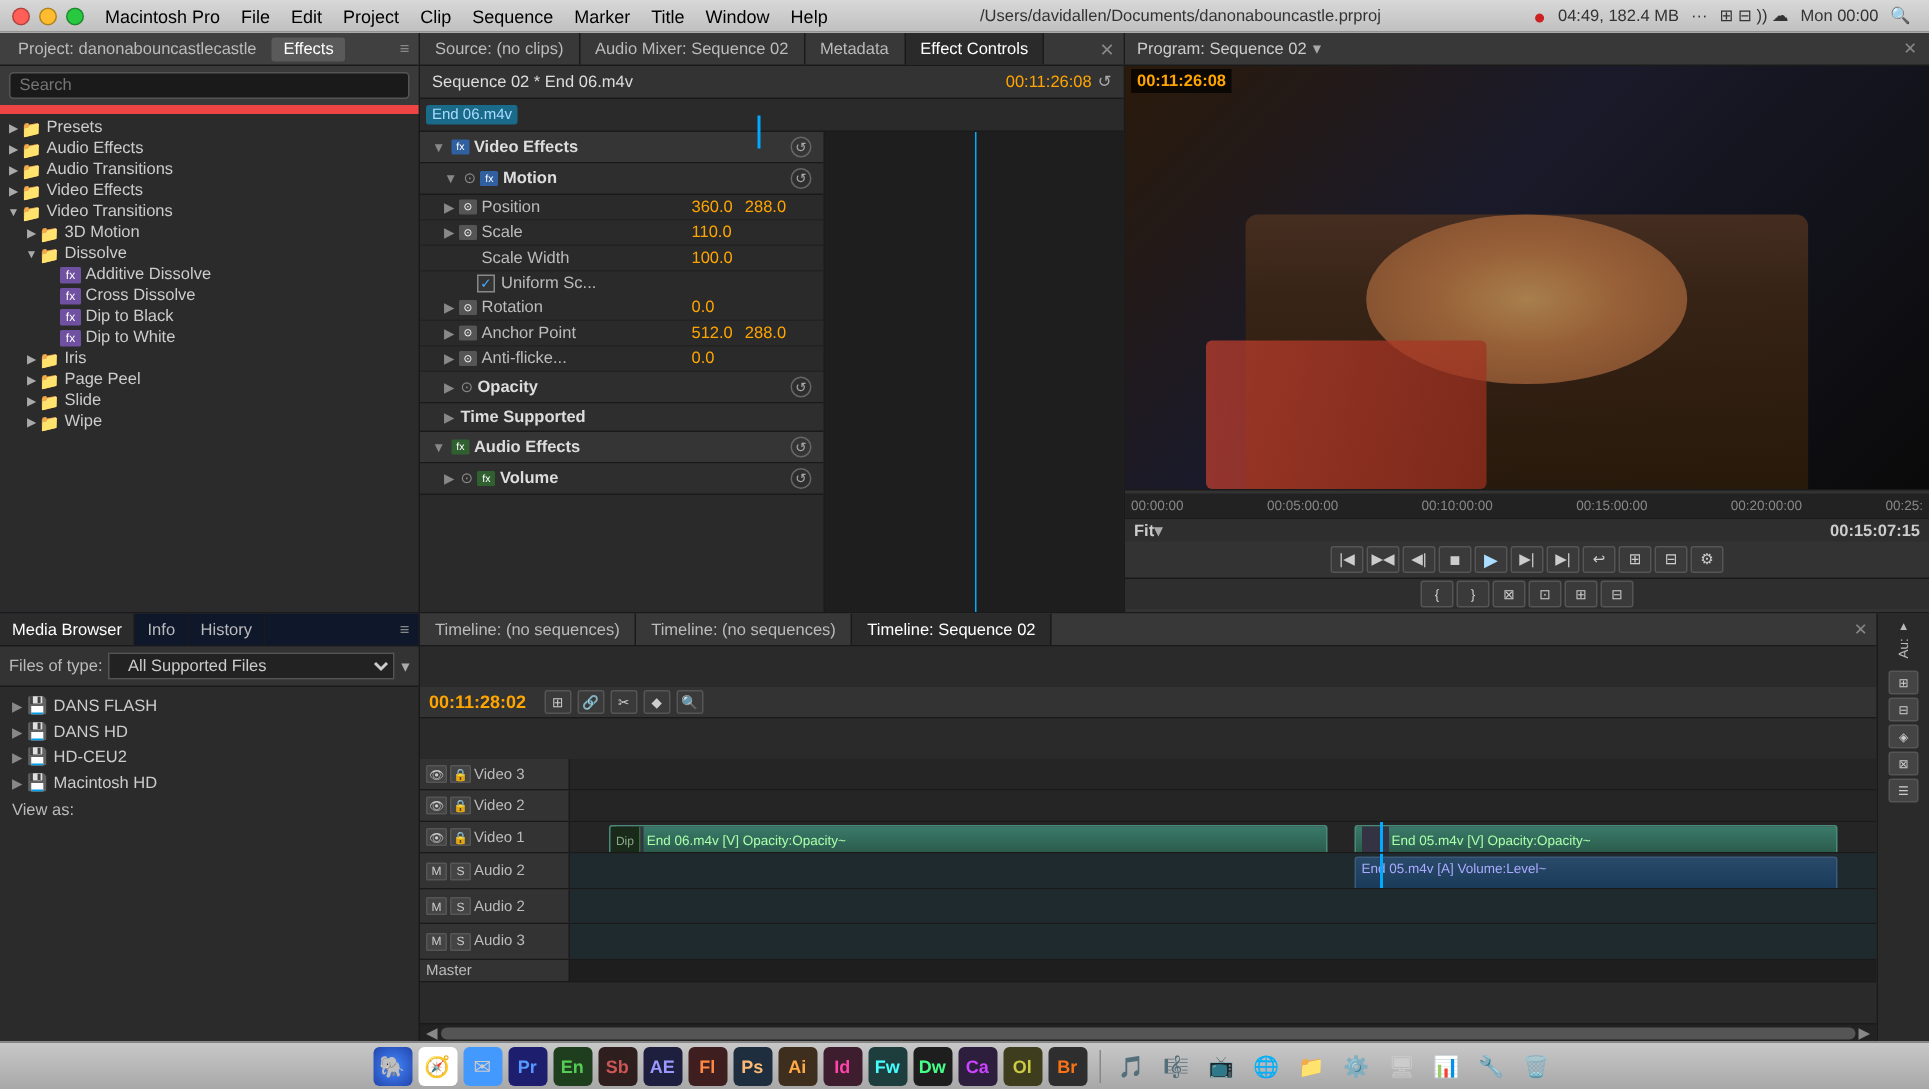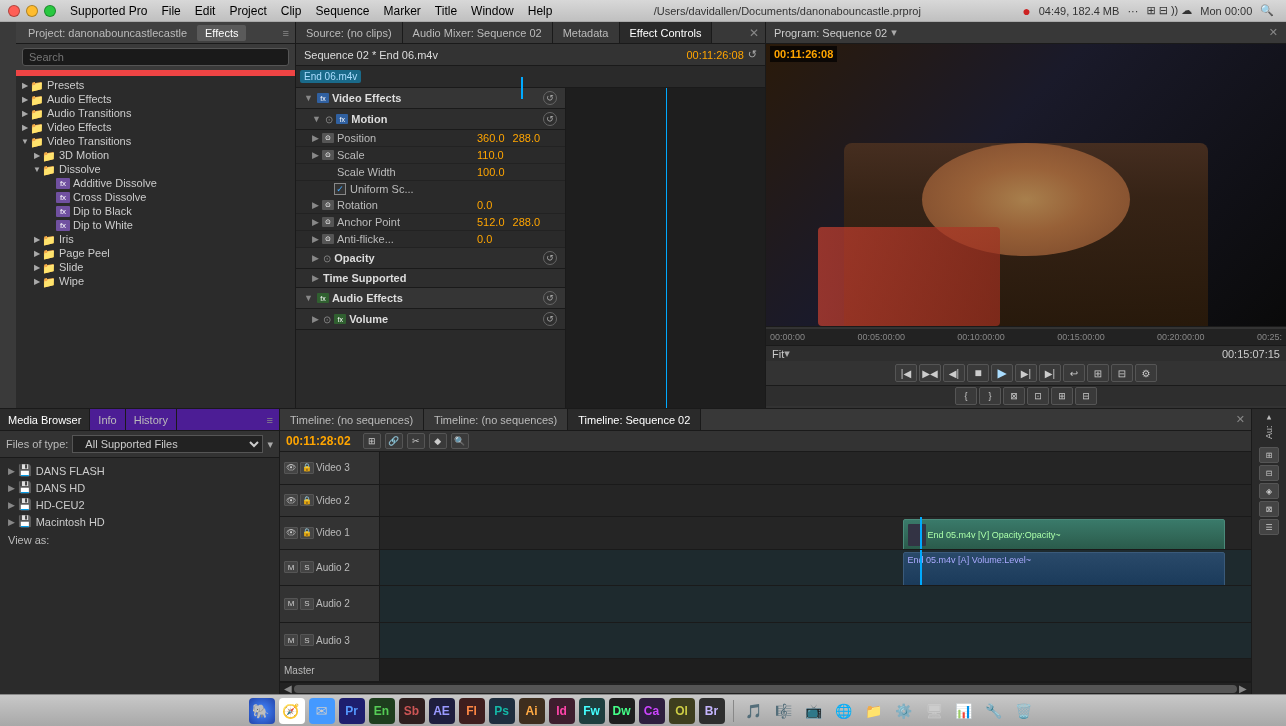--- a/index.html
+++ b/index.html
@@ -68,21 +68,21 @@
     .ruler-marks { display: flex; width: 100%; justify-content: space-between; }
     .ruler-mark { font-size: 9px; color: #888; }
     .transport-row { display: flex; align-items: center; justify-content: center; gap: 2px; padding: 3px 8px; }
     .transport-btn { width: 22px; height: 18px; background: #3a3a3a; border: 1px solid #555; border-radius: 2px; display: flex; align-items: center; justify-content: center; cursor: pointer; font-size: 10px; color: #ccc; }
 
     
     .bottom-section { height: 340px; display: flex; border-top: 1px solid #1a1a1a; }
 
     
     .media-browser { width: 280px; background: #2b2b2b; border-right: 1px solid #1a1a1a; display: flex; flex-direction: column; }
-    .mb-tabs { display: flex; background: #4c1d95; border-bottom: 1px solid #1a1a1a; min-height: 22px; align-items: stretch; }
+    .mb-tabs { display: flex; background: #0f172a; border-bottom: 1px solid #1a1a1a; min-height: 22px; align-items: stretch; }
     .mb-tab { padding: 3px 8px; font-size: 11px; color: #bbb; cursor: pointer; border-right: 1px solid #1a1a1a; display: flex; align-items: center; }
     .mb-tab.active { background: #2b2b2b; color: #fff; }
     .mb-toolbar { padding: 4px 6px; background: #333; border-bottom: 1px solid #1a1a1a; display: flex; align-items: center; gap: 4px; }
     .mb-select { background: #222; border: 1px solid #555; color: #ccc; font-size: 11px; padding: 1px 8px; flex: 1; }
     .mb-content { flex: 1; overflow-y: auto; padding: 4px 0; }
     .mb-item { display: flex; align-items: center; padding: 2px 8px; cursor: pointer; font-size: 11px; }
     .mb-arrow { width: 10px; color: #888; font-size: 9px; }
     .mb-disk-icon { color: #a0a0d0; margin-right: 4px; font-size: 11px; }
     .view-as { padding: 4px 8px; font-size: 11px; color: #bbb; }
 
@@ -129,21 +129,21 @@
     .tl-playhead-marker { position: absolute; top: 0; width: 2px; background: #00aaff; height: 100%; pointer-events: none; z-index: 5; }
   </style>
 </head>
 <body>
 
 <div class="mac-titlebar">
   <div class="traffic-light close"></div>
   <div class="traffic-light minimize"></div>
   <div class="traffic-light maximize"></div>
   <div class="mac-menu">
-    <span>Supported Pro</span>
+    <span>Macintosh Pro</span>
     <span>File</span>
     <span>Edit</span>
     <span>Project</span>
     <span>Clip</span>
     <span>Sequence</span>
     <span>Marker</span>
     <span>Title</span>
     <span>Window</span>
     <span>Help</span>
   </div>
@@ -153,21 +153,21 @@
     <span>04:49, 182.4 MB</span>
     <span>···</span>
     <span>⊞ ⊟ )) ☁</span>
     <span>Mon 00:00</span>
     <span style="cursor:pointer;">🔍</span>
   </div>
 </div>
 
 <div style="display:flex; flex-direction:column; height: calc(726px - 22px);">
 
-  <div class="main-layout" style="height: 386px; flex-shrink:0;padding-left:16px;">
+  <div class="main-layout" style="height: 386px; flex-shrink:0;">
 
     <div class="left-panel" style="width:280px;">
       <div class="panel-header">
         <span style="padding:2px 6px; font-size:11px; color:#bbb; cursor:pointer;">Project: <span>danonabouncastlecastle</span></span>
         <span style="padding:2px 8px; font-size:11px; color:#fff; background:#5a5a5a; border-radius:2px; cursor:pointer;">Effects</span>
         <div class="panel-close">≡</div>
       </div>
       <div class="panel-search">
         <input type="text" placeholder="Search" style="">
       </div>
@@ -416,21 +416,21 @@
           <div class="ruler-marks">
             <span class="ruler-mark">00:00:00</span>
             <span class="ruler-mark">00:05:00:00</span>
             <span class="ruler-mark">00:10:00:00</span>
             <span class="ruler-mark">00:15:00:00</span>
             <span class="ruler-mark">00:20:00:00</span>
             <span class="ruler-mark">00:25:</span>
           </div>
         </div>
 
-        <div style="display:flex; align-items:flex-end; justify-content:space-between; padding:1px 6px; background:#2e2e2e; border-top:1px solid #1a1a1a;">
+        <div style="display:flex; align-items:flex-end; justify-content:space-between; padding:1px 6px; background:#2e2e2e; border-top:1px solid #1a1a1a;font-weight:bold;">
           <span style="font-size:11px; color:#ccc; cursor:pointer;">Fit</span>
           <span style="color:#aaa; cursor:pointer;">▾</span>
           <span style="flex:1;"></span>
           <span style="font-size:11px; color:#ccc; cursor:pointer;">00:15:07:15</span>
         </div>
 
         <div class="transport-row" style="gap:2px; flex-wrap:wrap;">
           <div class="transport-btn" style="font-size:10px;">|◀</div>
           <div class="transport-btn">▶◀</div>
           <div class="transport-btn">◀|</div>
@@ -490,21 +490,21 @@
         </div>
         <div class="mb-item">
           <span class="mb-arrow">▶</span>
           <span class="mb-disk-icon">💾</span>
           <span>Macintosh HD</span>
         </div>
         <div class="view-as">View as:</div>
       </div>
     </div>
 
-    <div class="timeline-area" style="flex:1;">
+    <div class="timeline-area" style="flex:1;gap:27px;">
       <div class="timeline-panel-tabs">
         <div class="tl-tab">Timeline: (no sequences)</div>
         <div class="tl-tab">Timeline: (no sequences) </div>
         <div class="tl-tab active">Timeline: Sequence 02</div>
         <div class="panel-close" style="margin-left:auto; padding:0 6px; display:flex; align-items:center;">✕</div>
       </div>
 
       <div class="tl-toolbar">
         <span class="tl-timecode">00:11:28:02</span>
         <div class="tl-btn">⊞</div>
@@ -536,20 +536,25 @@
         </div>
 
         <div class="track-row">
           <div class="track-label">
             <div class="track-btn">👁</div>
             <div class="track-btn">🔒</div>
             <span class="track-name">Video 1</span>
           </div>
           <div class="track-content" style="position:relative;">
 
+            <div class="video-clip" style="left:3%; width:55%; top:2px; bottom:2px;">
+              <div class="dip-marker" style="width:20px; height:100%; background:#1a2a1a; border-right:1px solid #3a6a3a; display:flex; align-items:center; justify-content:center; font-size:8px; color:#8aaa8a; flex-shrink:0;">Dip</div>
+              <div class="clip-thumbnail" style="background:#334; width:18px; height:22px; flex-shrink:0;"></div>
+              <span class="clip-label">End 06.m4v [V] Opacity:Opacity~</span>
+            </div>
 
             <div class="video-clip" style="left:60%; width:37%; top:2px; bottom:16px;">
               <div class="clip-thumbnail" style="background:#334; width:18px; height:22px; flex-shrink:0;"></div>
               <span class="clip-label">End 05.m4v [V] Opacity:Opacity~</span>
             </div>
 
             <div style="position:absolute; top:0; left:62%; width:2px; height:100%; background:#00aaff; z-index:10;"></div>
           </div>
         </div>
 
@@ -617,28 +622,28 @@
 
   <div class="taskbar">
     <div class="dock-icon" style="background: radial-gradient(circle, #4488ff, #2244aa);">🐘</div>
     <div class="dock-icon" style="background:#fff;">🧭</div>
     <div class="dock-icon" style="background:#4499ff;">✉</div>
     <div class="dock-icon" style="background:#1e1e6e; color:#5599ff; font-size:12px; font-weight:bold;">Pr</div>
     <div class="dock-icon" style="background:#1e3e1e; color:#55cc55; font-size:12px; font-weight:bold;">En</div>
     <div class="dock-icon" style="background:#2e1e1e; color:#cc5555; font-size:12px; font-weight:bold;">Sb</div>
     <div class="dock-icon" style="background:#1e1e3e; color:#9999ff; font-size:12px; font-weight:bold;">AE</div>
     <div class="dock-icon" style="background:#3e1e1e; color:#ff8844; font-size:12px; font-weight:bold;">Fl</div>
-    <div class="dock-icon" style="background:#1e2e3e; color:#14b8a6; font-size:12px; font-weight:bold;">Ps</div>
+    <div class="dock-icon" style="background:#1e2e3e; color:#fdba74; font-size:12px; font-weight:bold;">Ps</div>
     <div class="dock-icon" style="background:#3e2e1e; color:#ffaa44; font-size:12px; font-weight:bold;">Ai</div>
     <div class="dock-icon" style="background:#3e1e2e; color:#ff44aa; font-size:12px; font-weight:bold;">Id</div>
     <div class="dock-icon" style="background:#1e3e3e; color:#44ffff; font-size:12px; font-weight:bold;">Fw</div>
     <div class="dock-icon" style="background:#1e1e1e; color:#44ff88; font-size:12px; font-weight:bold;">Dw</div>
     <div class="dock-icon" style="background:#2e1e3e; color:#cc44ff; font-size:12px; font-weight:bold;">Ca</div>
     <div class="dock-icon" style="background:#3e3e1e; color:#cccc44; font-size:12px; font-weight:bold;">Ol</div>
-    <div class="dock-icon" style="background:#2e2e2e; color:#c4b5fd; font-size:12px; font-weight:bold;">Br</div>
+    <div class="dock-icon" style="background:#2e2e2e; color:#f97316; font-size:12px; font-weight:bold;">Br</div>
     <div style="width:1px; height:22px; background:#888; margin:0 4px;"></div>
     <div class="dock-icon">🎵</div>
     <div class="dock-icon">🎼</div>
     <div class="dock-icon">📺</div>
     <div class="dock-icon">🌐</div>
     <div class="dock-icon">📁</div>
     <div class="dock-icon">⚙️</div>
     <div class="dock-icon">🖥</div>
     <div class="dock-icon">📊</div>
     <div class="dock-icon">🔧</div>

